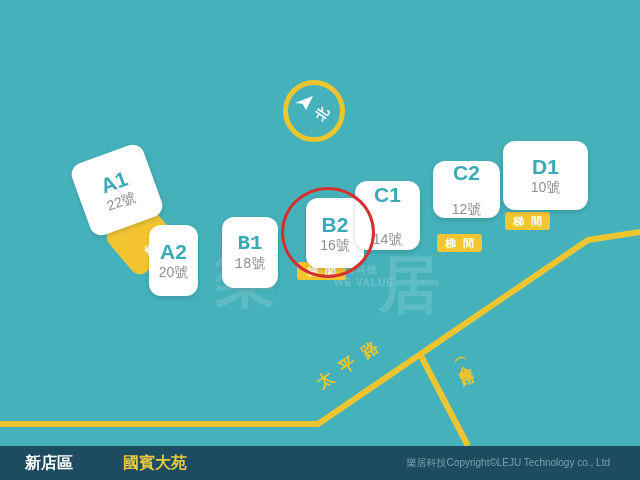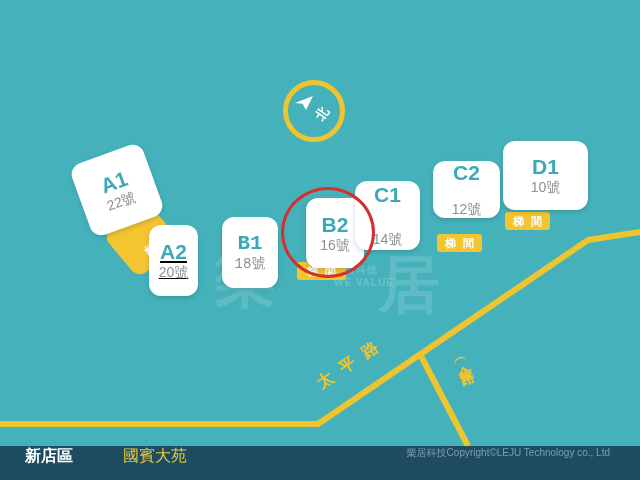--- a/index.html
+++ b/index.html
@@ -34,34 +34,34 @@
   #stair-b2{left:297px;top:262px;width:49px;}
   #stair-c2{left:437px;top:234px;width:45px;}
   #stair-d1{left:505px;top:212px;width:45px;}
 
   
   .block{position:absolute;background:#ffffff;border-radius:12px;box-shadow:0 2px 5px rgba(0,40,50,0.18);
          display:flex;flex-direction:column;align-items:center;justify-content:center;z-index:4;cursor:pointer;}
   .block .bname{color:#3BAAB6;font-weight:bold;font-size:21px;line-height:23px;}
   .block .bnum{color:#8F8F8F;font-size:14px;line-height:18px;}
   #blk-a1{left:79px;top:152px;width:76px;height:76px;transform:rotate(-20deg);}
-  #blk-a2{left:149px;top:225px;width:49px;height:71px;text-decoration:underline;}
+  #blk-a2{left:149px;top:225px;width:49px;height:71px;}
   #blk-b1{left:222px;top:217px;width:56px;height:71px;font-family:Liberation Mono, monospace;}
   #blk-b2{left:295px;top:198px;width:58px;height:70px;margin-left:11px;}
   #blk-c1{left:355px;top:181px;width:65px;height:69px;gap:24px;}
   #blk-c2{left:433px;top:161px;width:67px;height:57px;justify-content:space-between;}
   #blk-d1{left:503px;top:141px;width:85px;height:69px;}
 
   
   #highlight-circle{position:absolute;left:281px;top:187px;width:88px;height:85px;border:3px solid #D3302F;border-radius:50%;z-index:10;pointer-events:none;}
 
   
-  #footer{position:absolute;left:0;top:446px;width:640px;height:34px;background:#1D4C61;display:flex;align-items:flex-start;z-index:20;box-sizing:border-box;padding:0 30px 0 25px;}
+  #footer{position:absolute;left:0;top:446px;width:640px;height:34px;background:#1D4C61;display:flex;align-items:center;z-index:20;box-sizing:border-box;padding:0 30px 0 25px;}
   #footer .district{color:#ffffff;font-weight:bold;font-size:16px;}
-  #footer .community{color:#E5C93E;font-weight:normal;font-size:16px;margin-left:30px;padding-left:20px;}
+  #footer .community{color:#E5C93E;font-weight:bold;font-size:16px;margin-left:30px;padding-left:20px;}
   #footer .copyright{margin-left:auto;color:#7E9FAC;font-size:10px;}
 </style>
 </head>
 <body>
 
 <div id="stage">
   <div id="map">
 
     <svg class="road-svg" width="640" height="446" viewBox="0 0 640 446">
       <polyline points="0,424 318,424 588,240 640,232" fill="none" stroke="#EFC52F" stroke-width="6" stroke-linejoin="round"></polyline>

